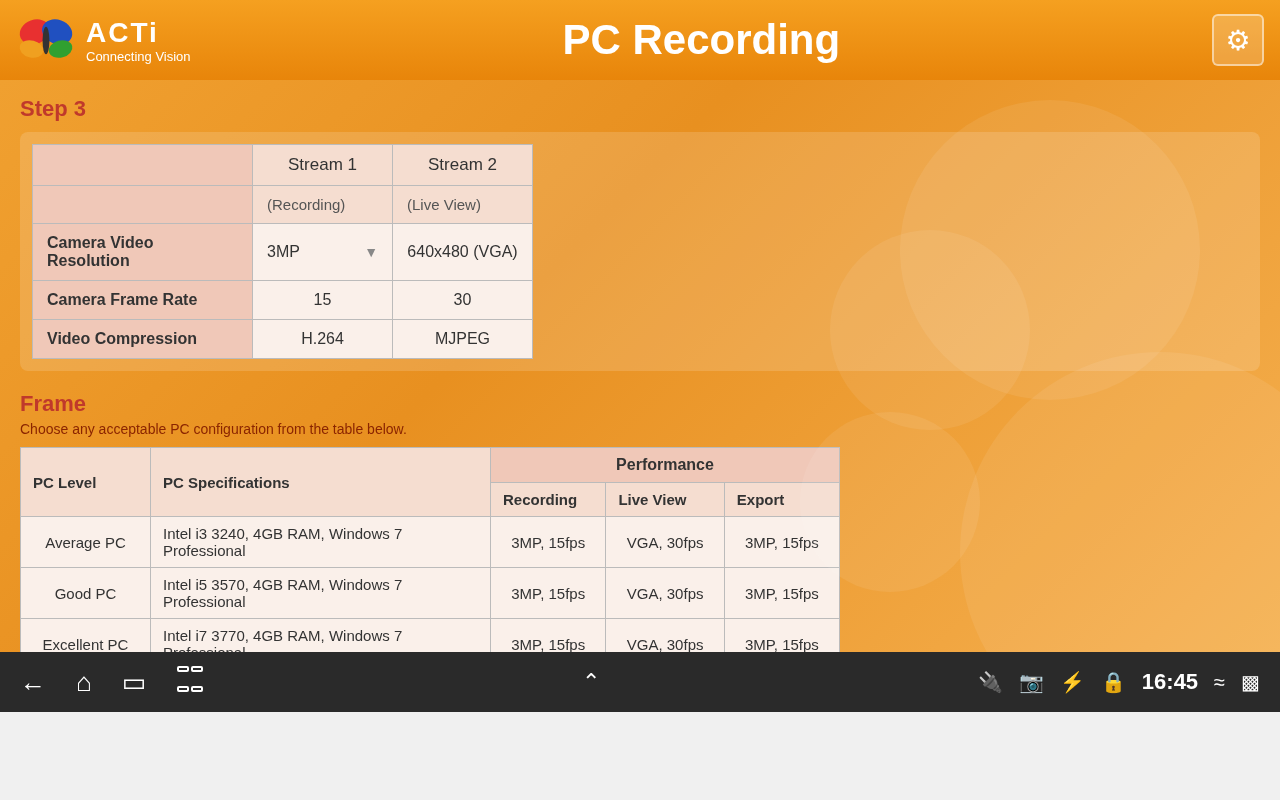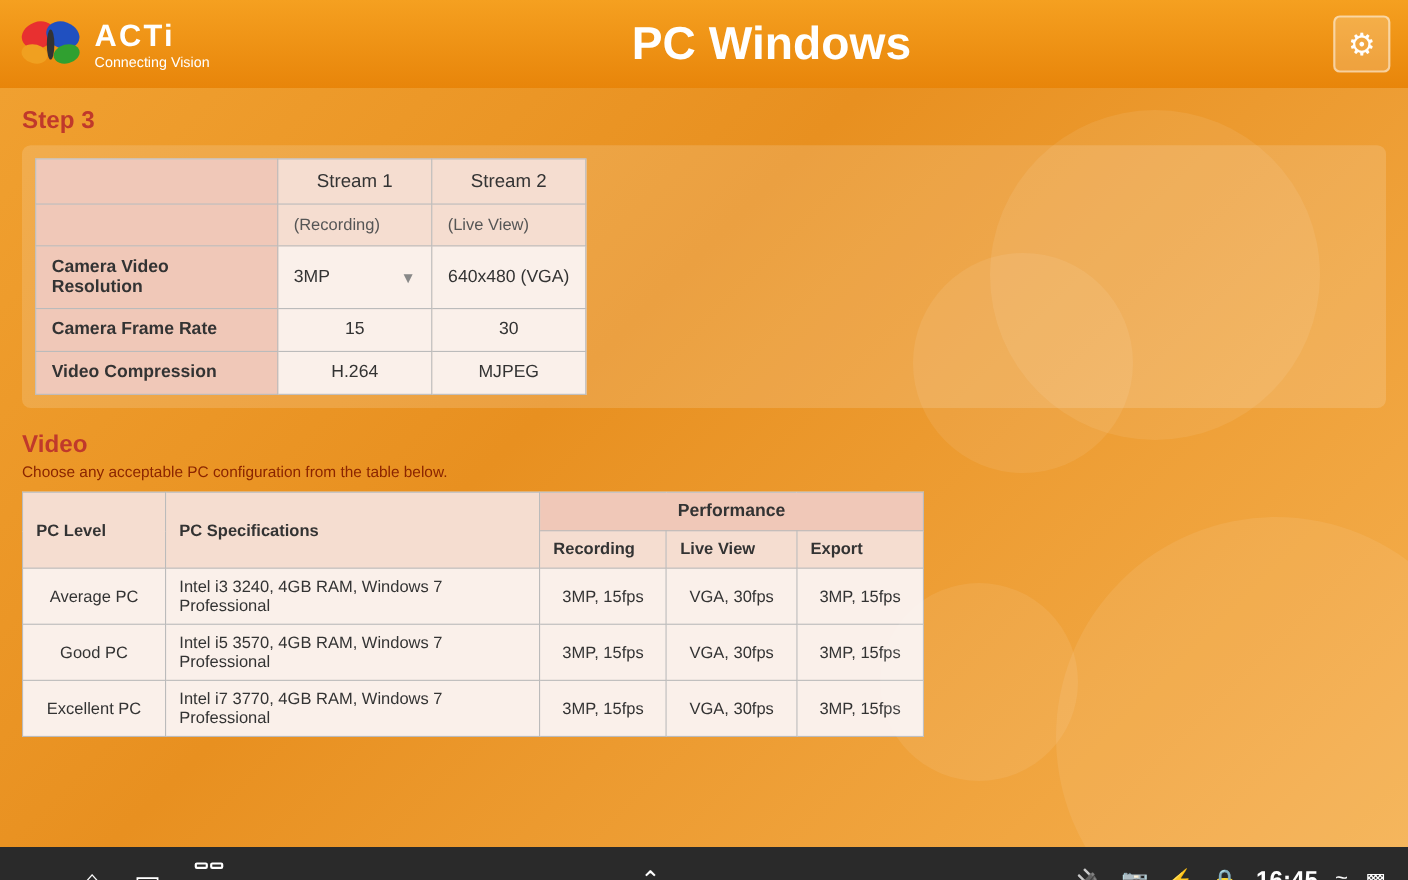--- a/index.html
+++ b/index.html
@@ -62,21 +62,21 @@
       cursor: pointer;
     }
     .settings-icon {
       font-size: 28px;
       color: white;
     }
 
     
     .main-content {
       background: linear-gradient(135deg, #f0a030 0%, #e89020 40%, #f5b050 100%);
-      height: 690px;
+      height: 572px;
       padding: 16px 20px;
       position: relative;
       overflow: hidden;
     }
 
     
     .watermark {
       position: absolute;
       border-radius: 50%;
       background: rgba(255,255,255,0.08);
@@ -261,21 +261,21 @@
       <ellipse cx="52" cy="38" rx="14" ry="10" fill="#30a030" transform="rotate(-15 52 38)"></ellipse>
 
       <ellipse cx="35" cy="28" rx="4" ry="16" fill="#333"></ellipse>
     </svg>
     <div class="logo-text">
       <span class="logo-acti">ACTi</span>
       <span class="logo-tagline">Connecting Vision</span>
     </div>
   </div>
 
-  <div class="header-title">PC Windows</div>
+  <div class="header-title">PC Recording</div>
 
   <div class="settings-btn">
     <span class="settings-icon">⚙</span>
   </div>
 </div>
 
 <div class="main-content">
 
   <div class="watermark" style="width:300px;height:300px;top:20px;right:80px;"></div>
   <div class="watermark" style="width:200px;height:200px;top:150px;right:250px;"></div>
@@ -317,21 +317,21 @@
           <td class="label-col">Video Compression</td>
           <td class="value-col">H.264</td>
           <td class="value-col">MJPEG</td>
         </tr>
       </tbody>
         </table>
     </div>
   </div>
 
   <div>
-    <div class="result-label">Video</div>
+    <div class="result-label">Frame</div>
     <div class="result-subtitle">Choose any acceptable PC configuration from the table below.</div>
 
     <table class="result-table">
       <thead>
         <tr>
           <th class="col-header" rowspan="2">PC Level</th>
           <th class="col-header" rowspan="2" style="width:340px;">PC Specifications</th>
           <th class="perf-header" colspan="3">Performance</th>
         </tr>
         <tr>

